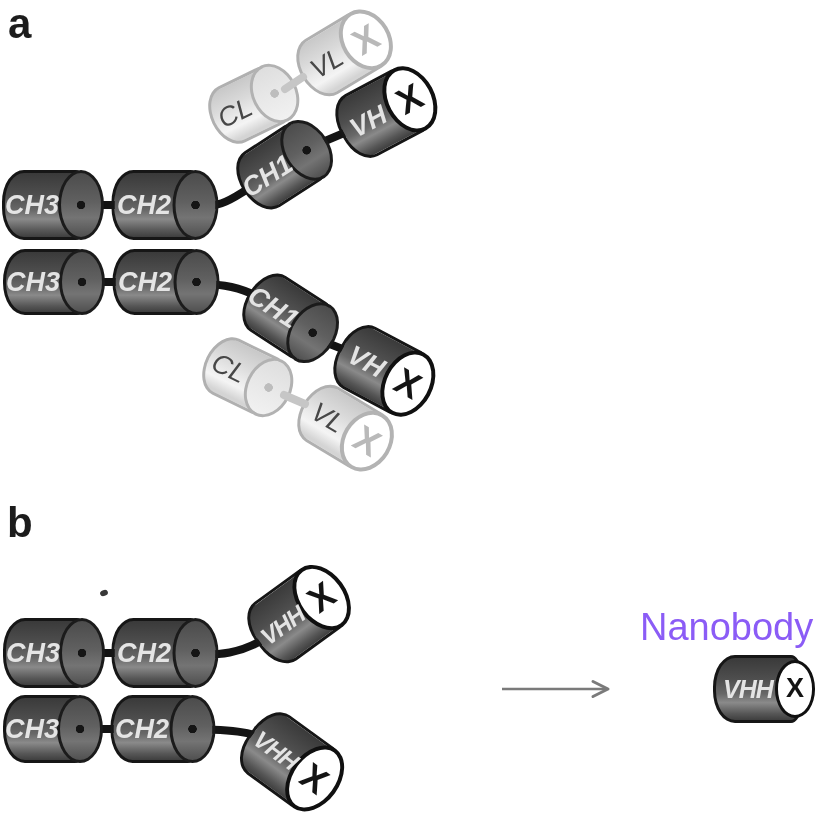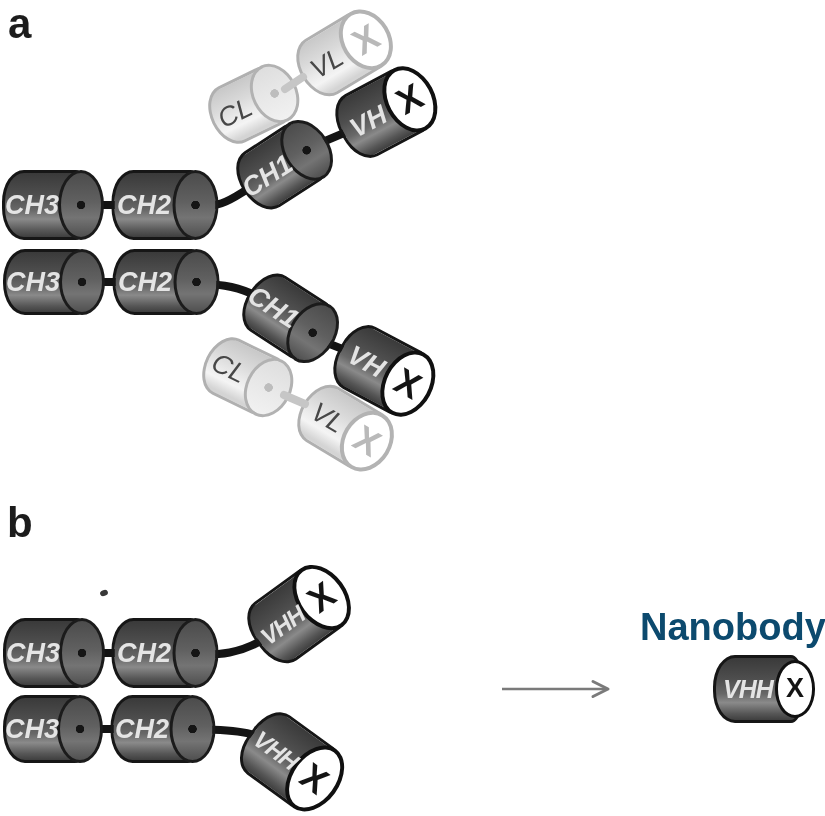--- a/index.html
+++ b/index.html
@@ -58,21 +58,21 @@
   }
   .cyl.light .lbl{color:#474747;font-weight:500;}
   .cyl.vhh .lbl{font-size:24px;letter-spacing:-1px;}
   
   .cyl.nano .cap.x{width:40px;height:84%;top:8%;right:2px;font-size:27px;border-width:3.5px;}
   .cyl.nano .lbl{right:36px;font-size:25px;letter-spacing:-1px;}
   
   svg.links{position:absolute;left:0;top:0;z-index:2;}
   .nano-title{
     position:absolute;left:640px;top:608px;z-index:6;
-    font-size:38px;font-weight:700;color:#0c4a6e;line-height:1;
+    font-size:38px;font-weight:400;color:#8b5cf6;line-height:1;
   }
   .speck{
     position:absolute;left:100px;top:590px;width:8px;height:6px;background:#383838;
     border-radius:50%;transform:rotate(-18deg);z-index:5;
   }
 </style>
 </head>
 <body>
 
 <div id="stage">

